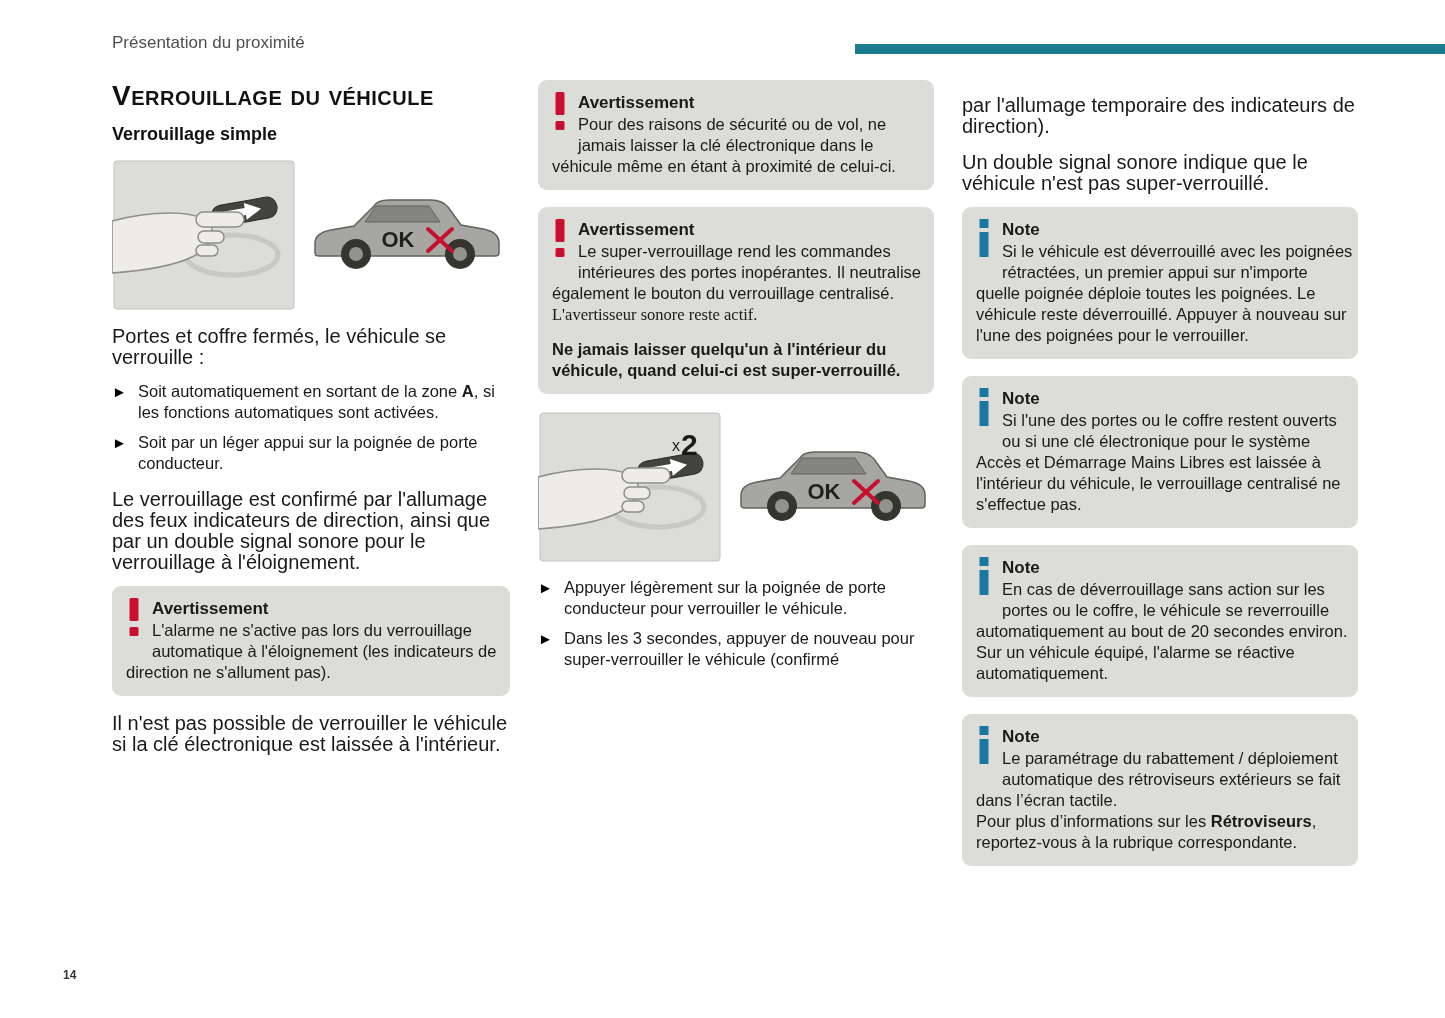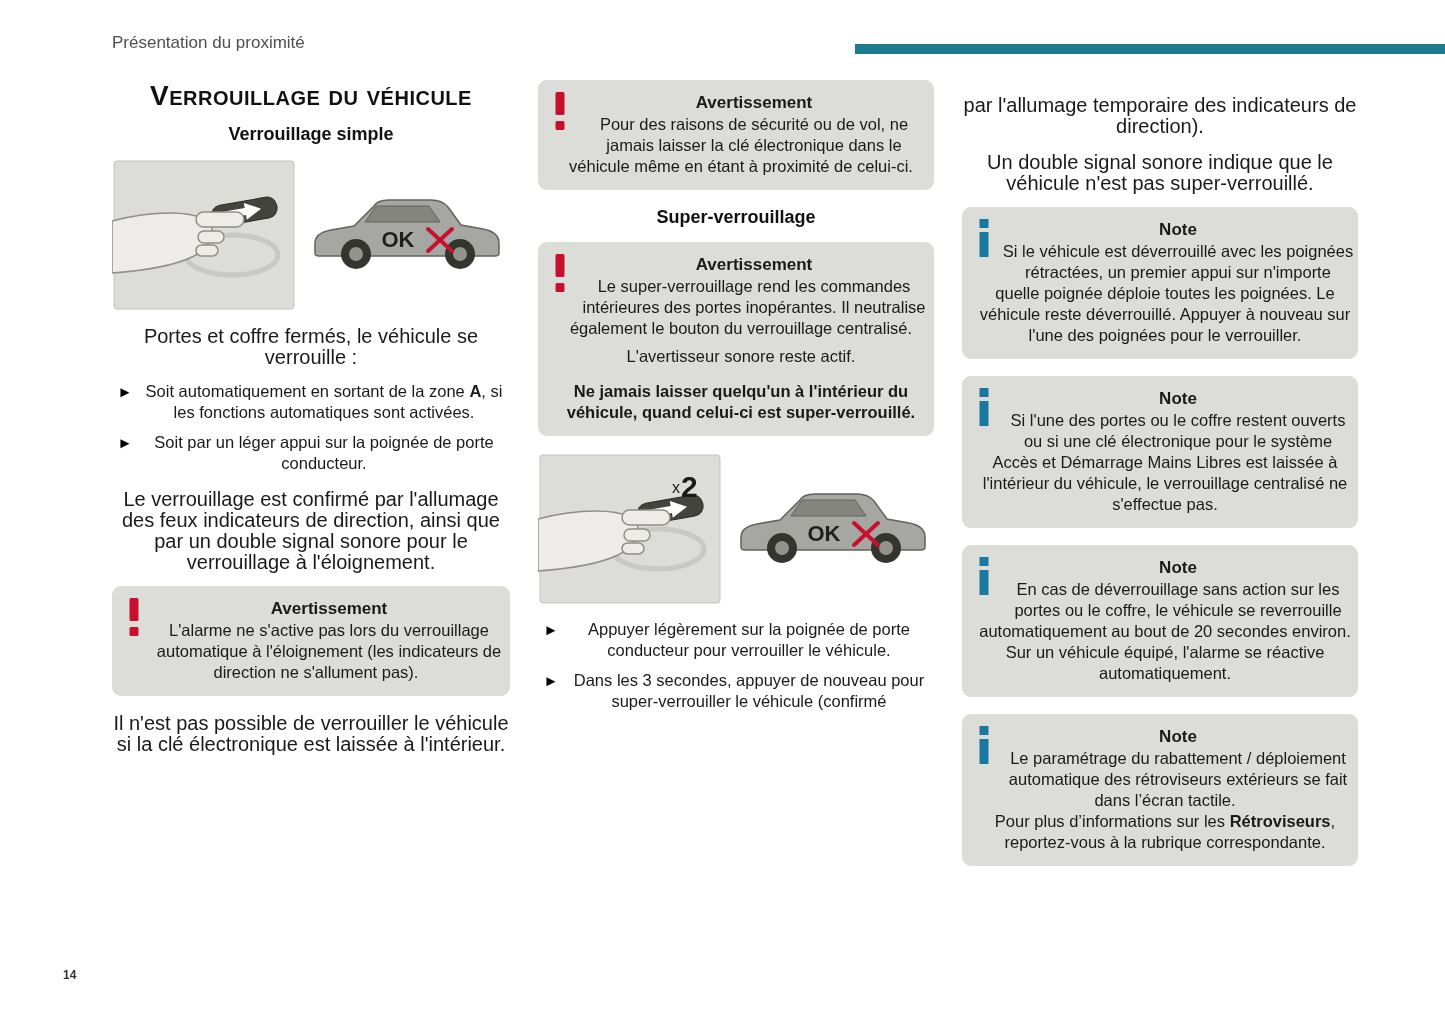--- a/index.html
+++ b/index.html
@@ -5,21 +5,21 @@
   html,body{margin:0;padding:0;}
   body{
     width:1445px;height:1018px;position:relative;overflow:hidden;
     background:#ffffff;color:#1a1a1a;
     font-family:"Liberation Sans", sans-serif;
   }
   .header-title{position:absolute;left:112px;top:33px;font-size:17px;color:#4f4f4f;}
   .teal-bar{position:absolute;left:855px;top:44px;width:590px;height:10px;background:var(--accent-teal,#1d7b8f);}
   .page-number{position:absolute;left:63px;top:968px;font-size:12px;font-weight:bold;color:#333;}
 
-  .col{position:absolute;top:80px;text-align:center;}
+  .col{position:absolute;top:80px;}
   #col1{left:112px;width:398px;}
   #col2{left:538px;width:396px;}
   #col3{left:962px;width:396px;}
 
   .title{
     font-size:28px;font-weight:bold;font-variant:small-caps;
     letter-spacing:.5px;margin:0 0 12px;color:#111;
   }
   .subtitle{font-size:18px;font-weight:bold;margin:0 0 14px;color:#111;}
   p{margin:15px 0 13px;font-size:20px;line-height:21px;}
@@ -36,21 +36,21 @@
     padding:11px 4px 13px 14px;
     margin:0 0 17px;
   }
   .box::after{content:"";display:block;clear:both;}
   .ficon{float:left;margin:1px 10px 2px 0;}
   .warn{color:var(--warning-red,#c8102e);}
   .note{color:var(--note-blue,#1878a0);}
   .box-title{font-weight:bold;font-size:17px;line-height:22px;padding-top:1px;}
   .box-body{font-size:16.5px;line-height:21px;}
   .box-body.bold{font-weight:bold;margin-top:14px;}
-  .mt{margin-top:7px;}
+  .mt{margin-top:0;font-family:Liberation Serif, serif;}
 
   .cross-line{stroke:var(--warning-red,#c8102e);stroke-width:4;stroke-linecap:round;}
 </style>
 </head>
 <body>
 
 <div class="header-title">Présentation du proximité</div>
 <div class="teal-bar"></div>
 <div class="page-number">14</div>
 
@@ -121,21 +121,20 @@
     <span class="ficon warn">
       <svg width="16" height="38" viewBox="0 0 16 38">
           <rect x="3.5" y="0" width="9" height="23" rx="1.5" fill="currentColor"></rect>
           <rect x="3.5" y="29" width="9" height="9" rx="1.5" fill="currentColor"></rect>
         </svg>
     </span>
     <div class="box-title">Avertissement</div>
     <div class="box-body">Pour des raisons de sécurité ou de vol, ne jamais laisser la clé électronique dans le véhicule même en étant à proximité de celui-ci.</div>
   </div>
 
-  <h2 class="subtitle">Super-verrouillage</h2>
 
   <div class="box">
     <span class="ficon warn">
       <svg width="16" height="38" viewBox="0 0 16 38">
           <rect x="3.5" y="0" width="9" height="23" rx="1.5" fill="currentColor"></rect>
           <rect x="3.5" y="29" width="9" height="9" rx="1.5" fill="currentColor"></rect>
         </svg>
     </span>
     <div class="box-title">Avertissement</div>
     <div class="box-body">Le super-verrouillage rend les commandes intérieures des portes inopérantes. Il neutralise également le bouton du verrouillage centralisé.</div>

